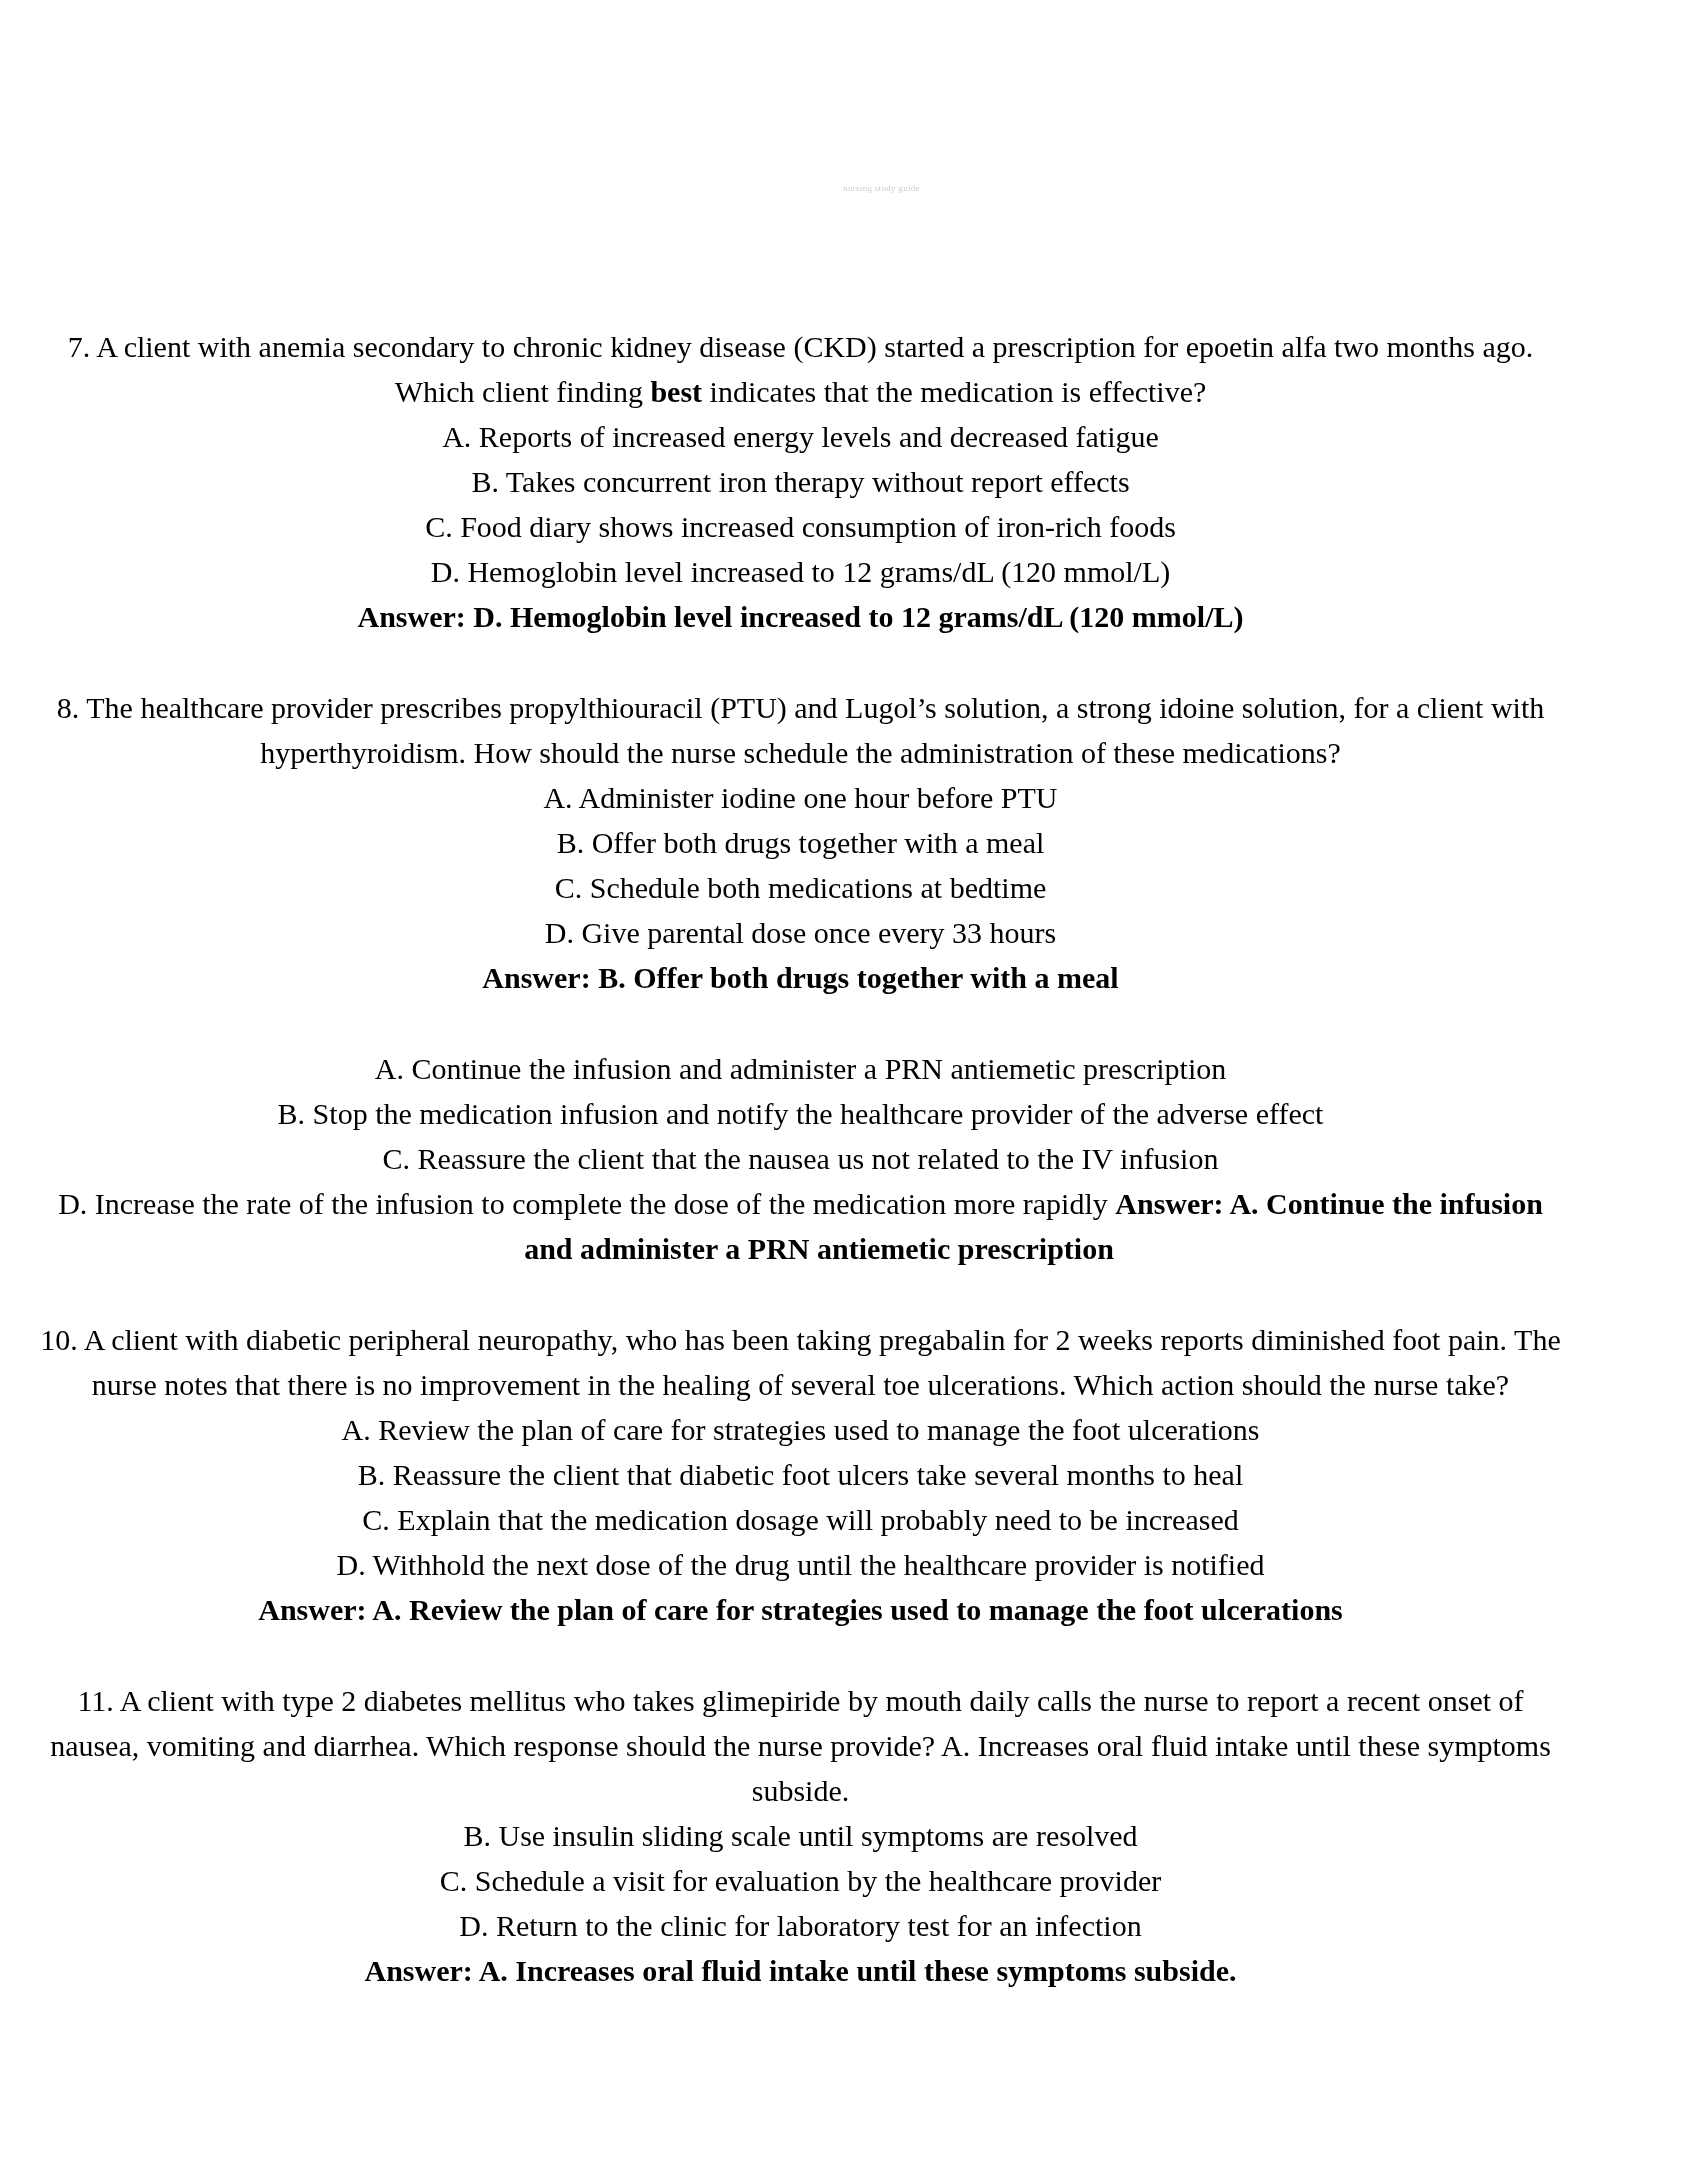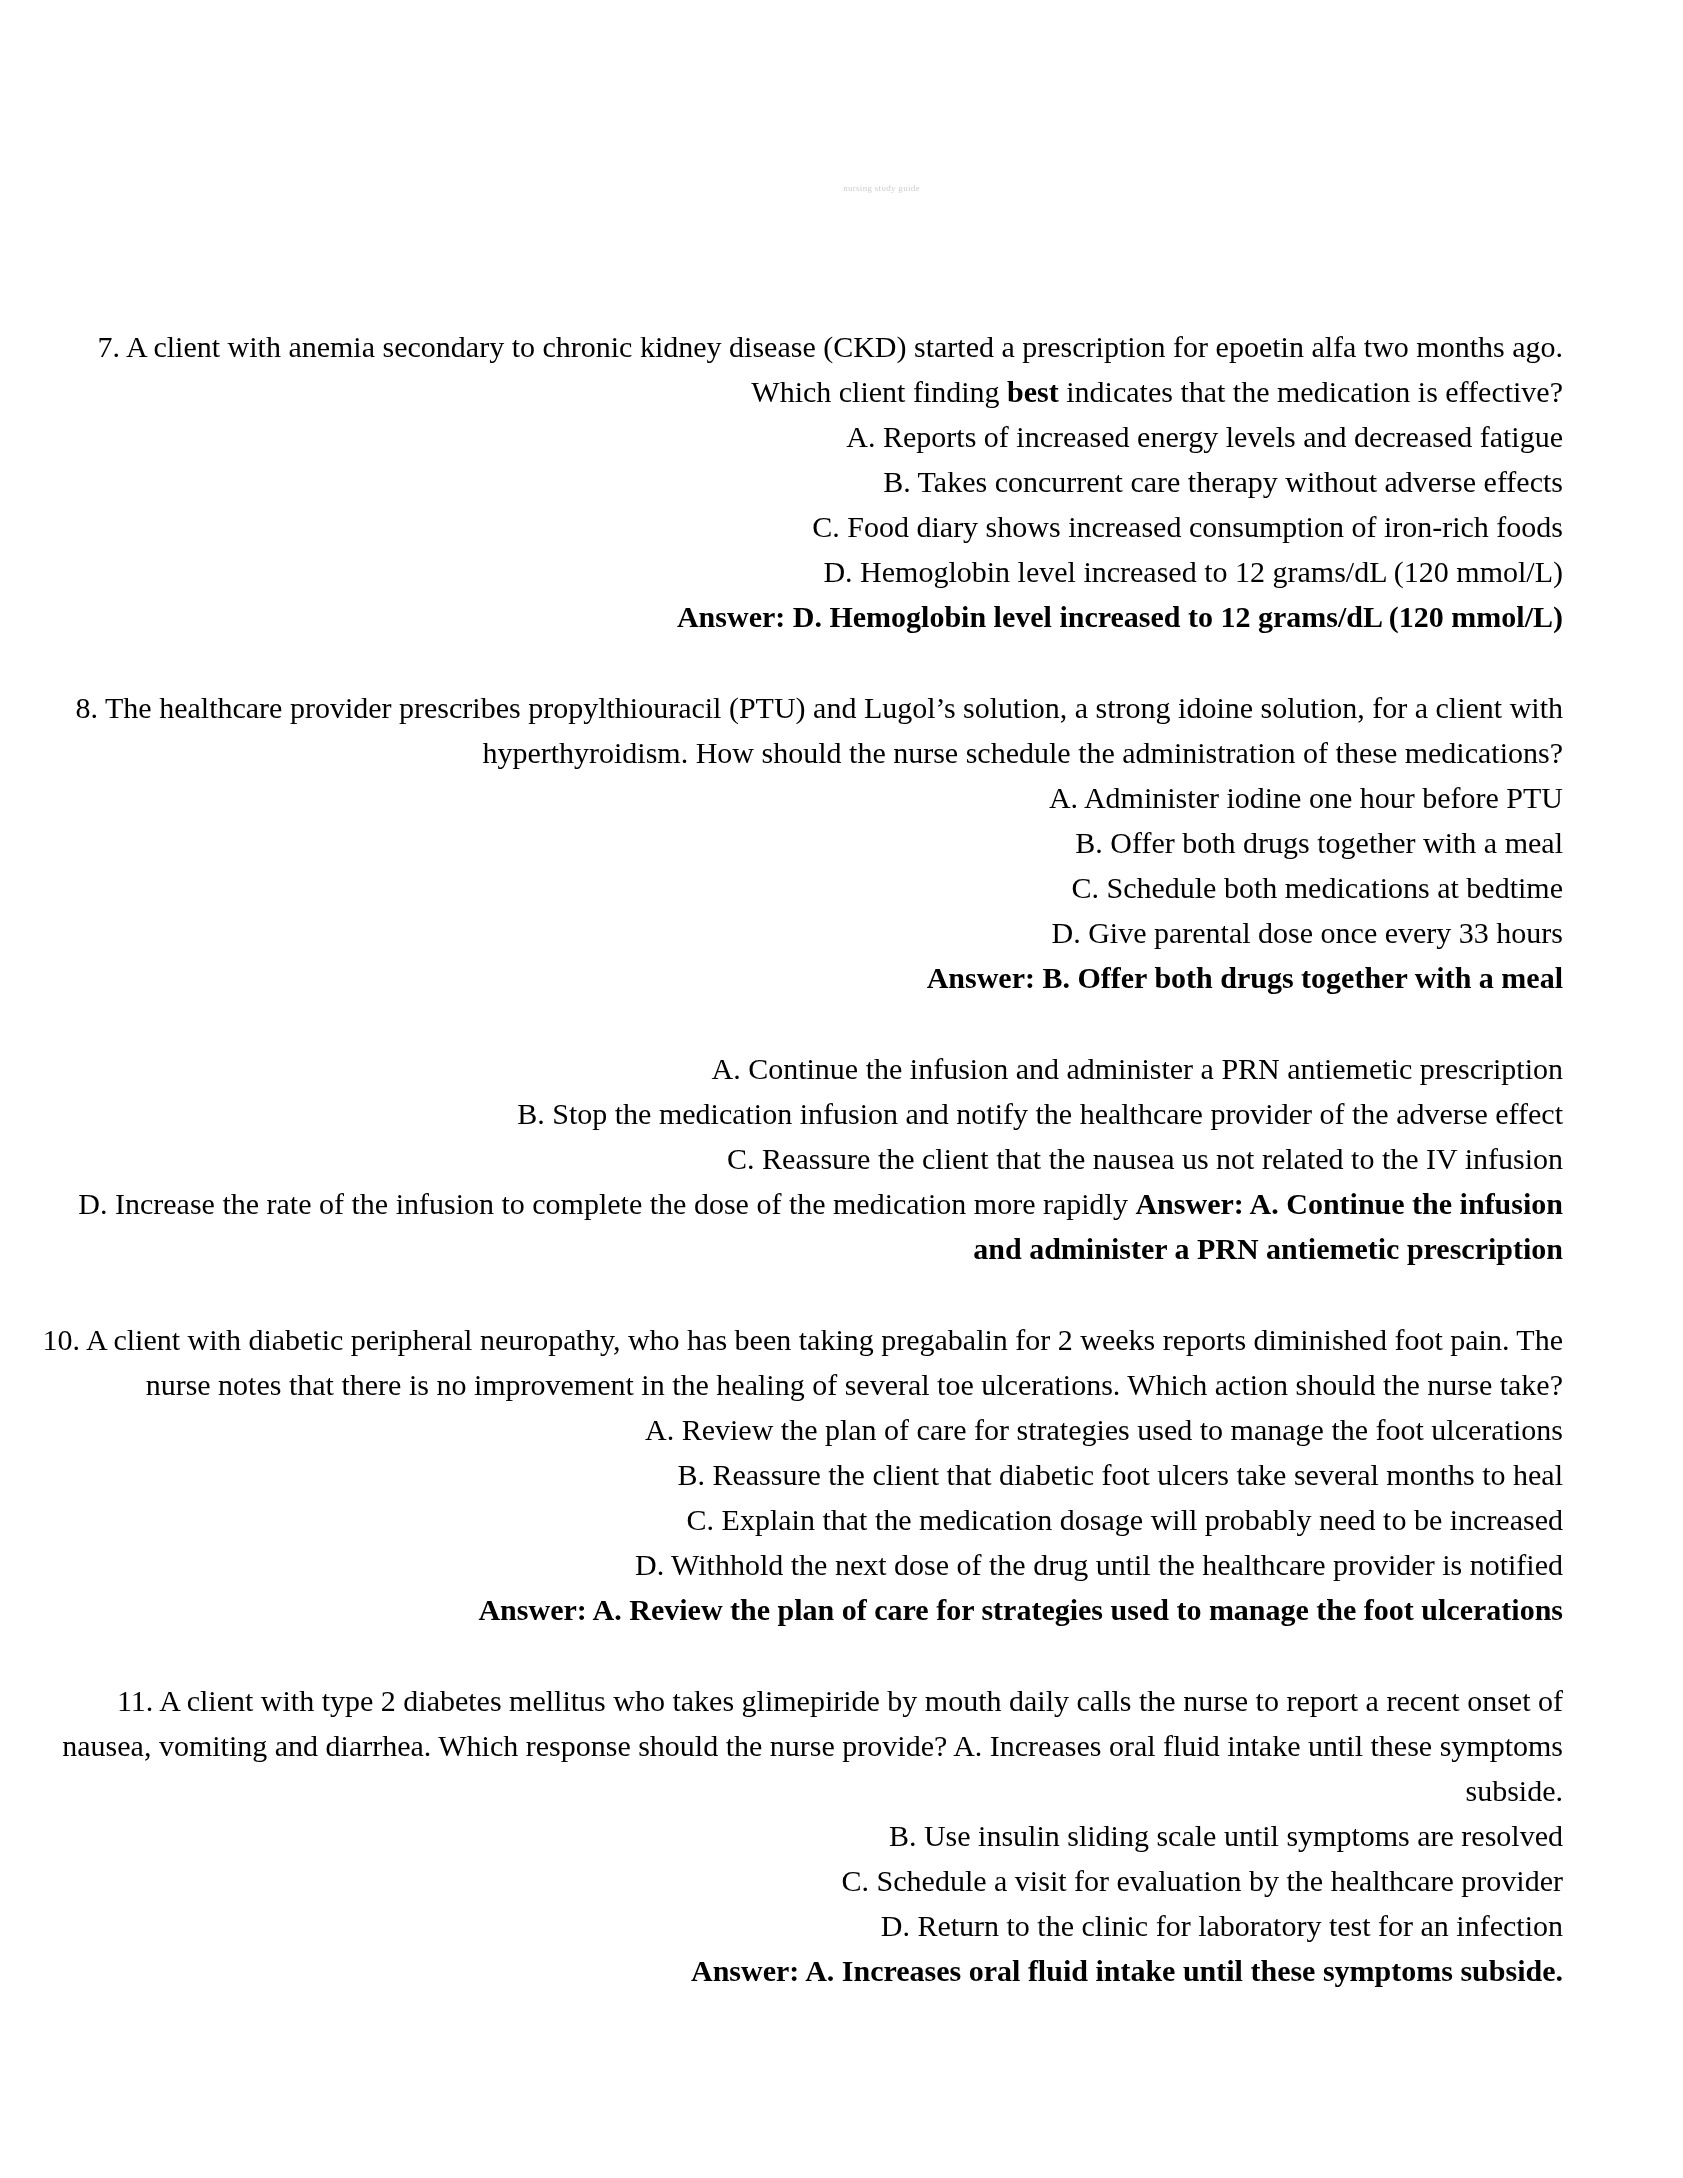--- a/index.html
+++ b/index.html
@@ -45,21 +45,21 @@
   .qblock {
     margin: 0 0 46px 0;
   }
   .qblock:last-child {
     margin-bottom: 0;
     margin-top: 44px;
   }
   .line {
     font-size: 30px;
     line-height: 45px;
-    text-align: right;
+    text-align: center;
     margin: 0;
     padding: 0;
     text-indent: 0;
   }
   .stem {
     
   }
   .option {
   }
   .option-hanging {
@@ -81,21 +81,21 @@
 
 <div class="page">
 
   <div class="header-mark">nursing study guide</div>
 
   <div class="content">
 
     <div class="qblock">
       <p class="line stem"><span>7. A client with anemia secondary to chronic kidney disease (CKD) started a prescription for epoetin alfa two months ago. Which client finding </span><b>best</b><span> indicates that the medication is effective?</span></p>
       <p class="line option">A. Reports of increased energy levels and decreased fatigue</p>
-      <p class="line option">B. Takes concurrent care therapy without adverse effects</p>
+      <p class="line option">B. Takes concurrent iron therapy without report effects</p>
       <p class="line option">C. Food diary shows increased consumption of iron-rich foods</p>
       <p class="line option">D. Hemoglobin level increased to 12 grams/dL (120 mmol/L)</p>
       <p class="line answer">Answer: D. Hemoglobin level increased to 12 grams/dL (120 mmol/L)</p>
     </div>
 
     <div class="qblock">
       <p class="line stem">8. The healthcare provider prescribes propylthiouracil (PTU) and Lugol’s solution, a strong idoine solution, for a client with hyperthyroidism. How should the nurse schedule the administration of these medications?</p>
       <p class="line option">A. Administer iodine one hour before PTU</p>
       <p class="line option">B. Offer both drugs together with a meal</p>
       <p class="line option">C. Schedule both medications at bedtime</p>

